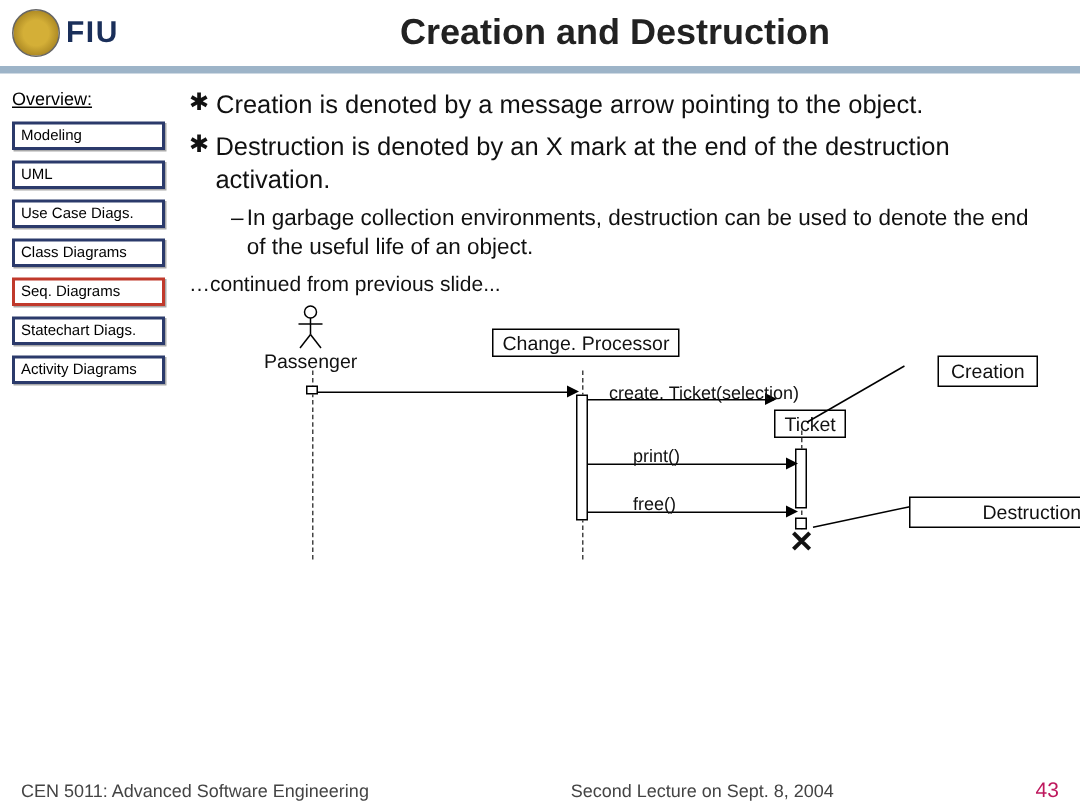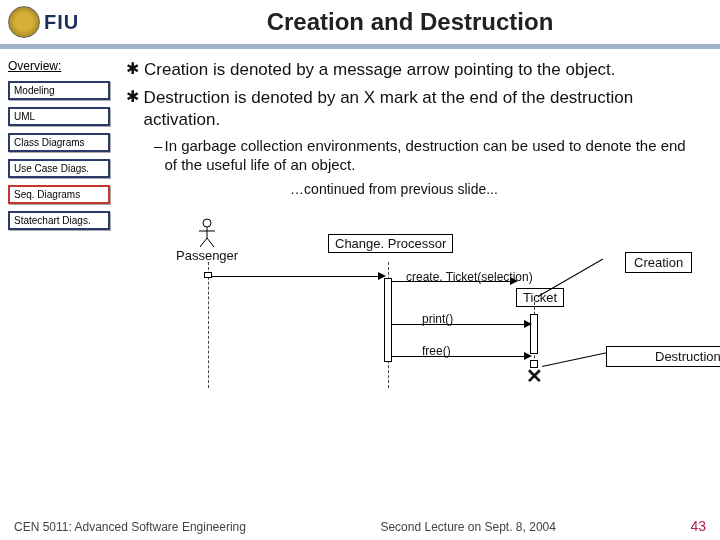--- a/index.html
+++ b/index.html
@@ -52,21 +52,21 @@
   .nav-btn.active { border-color: #c0392b; }
   .content {
     flex: 1; padding: 10px 18px 0 8px;
     font-size: 17px; color: #111;
     position: relative;
   }
   .bullet { display: flex; margin-bottom: 6px; line-height: 1.3; }
   .bullet .mark { width: 18px; font-size: 16px; }
   .sub { margin-left: 28px; font-size: 15px; display: flex; line-height:1.25;}
   .sub .dash { width: 14px; }
-  .cont { font-size: 14px; text-align: center; margin: 6px 40px 19px 0; }
+  .cont { font-size: 14px; text-align: left; margin: 6px 40px 4px 0; }
   .diagram {
     position: relative;
     height: 180px;
     margin-top: 0;
   }
   .actor {
     position: absolute; left: 50px; top: 2px;
     text-align: right; font-size: 13px;
   }
   .stick { display:block; margin:0 auto; }
@@ -131,24 +131,25 @@
   </div>
   <div class="title">Creation and Destruction</div>
 </div>
 <div class="thinrule"></div>
 
 <div class="body">
   <div class="sidebar">
     <div class="ov-title">Overview:</div>
     <a class="nav-btn">Modeling</a>
     <a class="nav-btn">UML</a>
+    <a class="nav-btn">Use Case Diags.</a>
     <a class="nav-btn">Class Diagrams</a>
-    <a class="nav-btn">Use Case Diags.</a>
     <a class="nav-btn active">Seq. Diagrams</a>
     <a class="nav-btn">Statechart Diags.</a>
+    <a class="nav-btn">Activity Diagrams</a>
   </div>
 
   <div class="content">
     <div class="bullet">
       <span class="mark">✱</span>
       <span>Creation is denoted by a message arrow pointing to the object.</span>
     </div>
     <div class="bullet">
       <span class="mark">✱</span>
       <span>Destruction is denoted by an X mark at the end of the destruction activation.</span>

